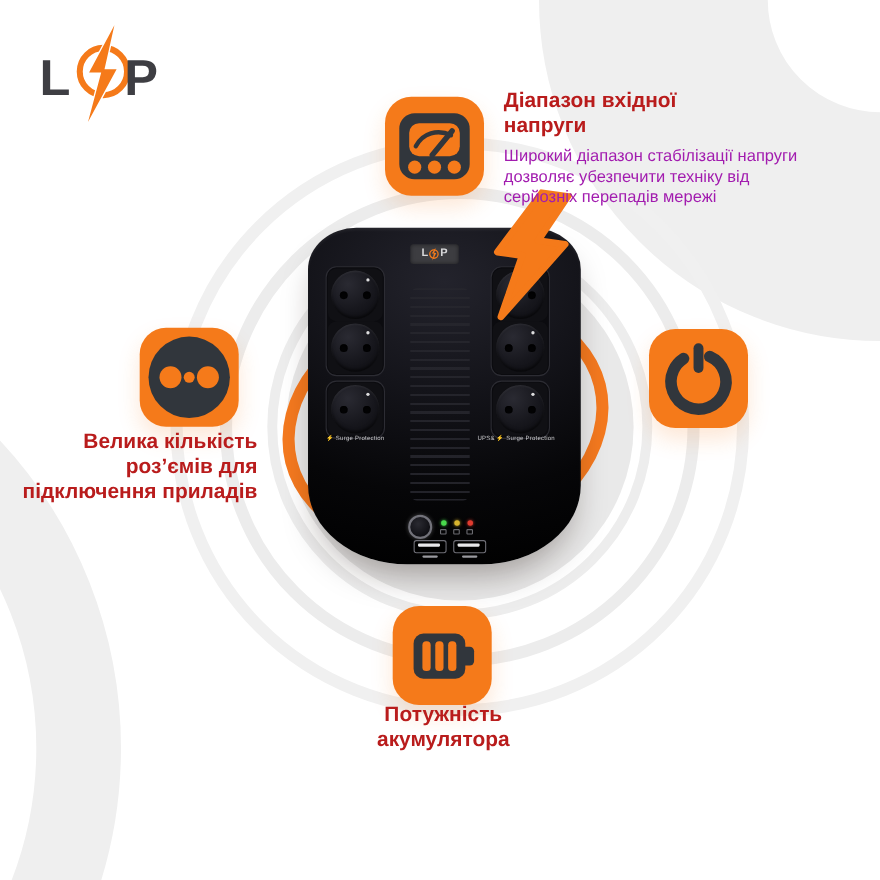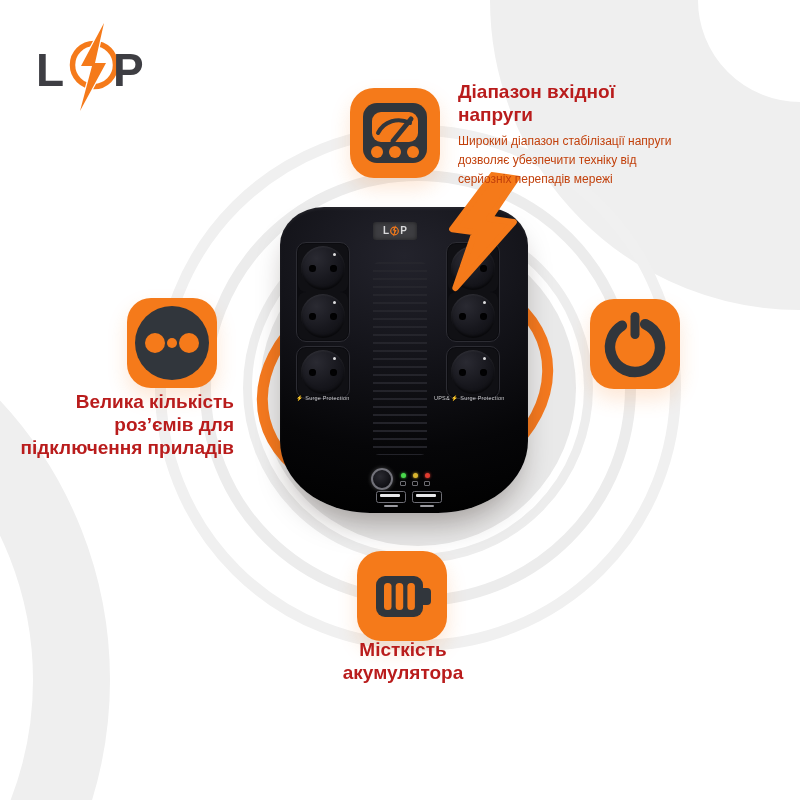--- a/index.html
+++ b/index.html
@@ -30,21 +30,21 @@
   .tile-gauge{left:350px;top:88px;}
   .tile-socket{left:127px;top:298px;}
   .tile-power{left:590px;top:299px;}
   .tile-battery{left:357px;top:551px;}
   .callout{position:absolute;z-index:6;}
   .c-title{
     font-size:19px;font-weight:700;color:#b91c1c;line-height:23px;
     white-space:pre-line;margin:0;
   }
   .c-body{
-    font-size:12px;color:#c2410c;line-height:19px;white-space:pre-line;margin:6px 0 0 0;
+    font-size:15px;color:#a21caf;line-height:19px;white-space:pre-line;margin:6px 0 0 0;
   }
   .callout-voltage{left:458px;top:80px;width:322px;text-align:left;}
   .callout-outlets{left:6px;top:390px;width:228px;text-align:right;}
   .callout-power{left:588px;top:392px;width:205px;text-align:left;}
   .callout-battery{left:238px;top:638px;width:330px;text-align:center;}
   
   .big-bolt{position:absolute;left:445px;top:172px;z-index:5;transform:rotate(8deg);}
   
   .ups{
     position:absolute;left:280px;top:207px;width:248px;height:306px;z-index:4;
@@ -178,21 +178,21 @@
   </div>
 
   <div class="callout callout-outlets">
     <h3 class="c-title">Велика кількість
 роз’ємів для
 підключення приладів</h3>
   </div>
 
 
   <div class="callout callout-battery">
-    <h3 class="c-title">Місткість
+    <h3 class="c-title">Потужність
 акумулятора</h3>
   </div>
 
   <div class="ups">
     <div class="ups-badge">
       <span class="bl">L</span>
       <svg width="9" height="12" viewBox="0 0 9 12">
         <circle cx="4.5" cy="6" r="3.8" fill="none" stroke="#F57A1A" stroke-width="1.2"></circle>
         <path d="M6 0 L2.6 5.4 L4.4 5.4 L3 12 L6.6 5 L4.8 5 Z" fill="#F57A1A"></path>
       </svg>

